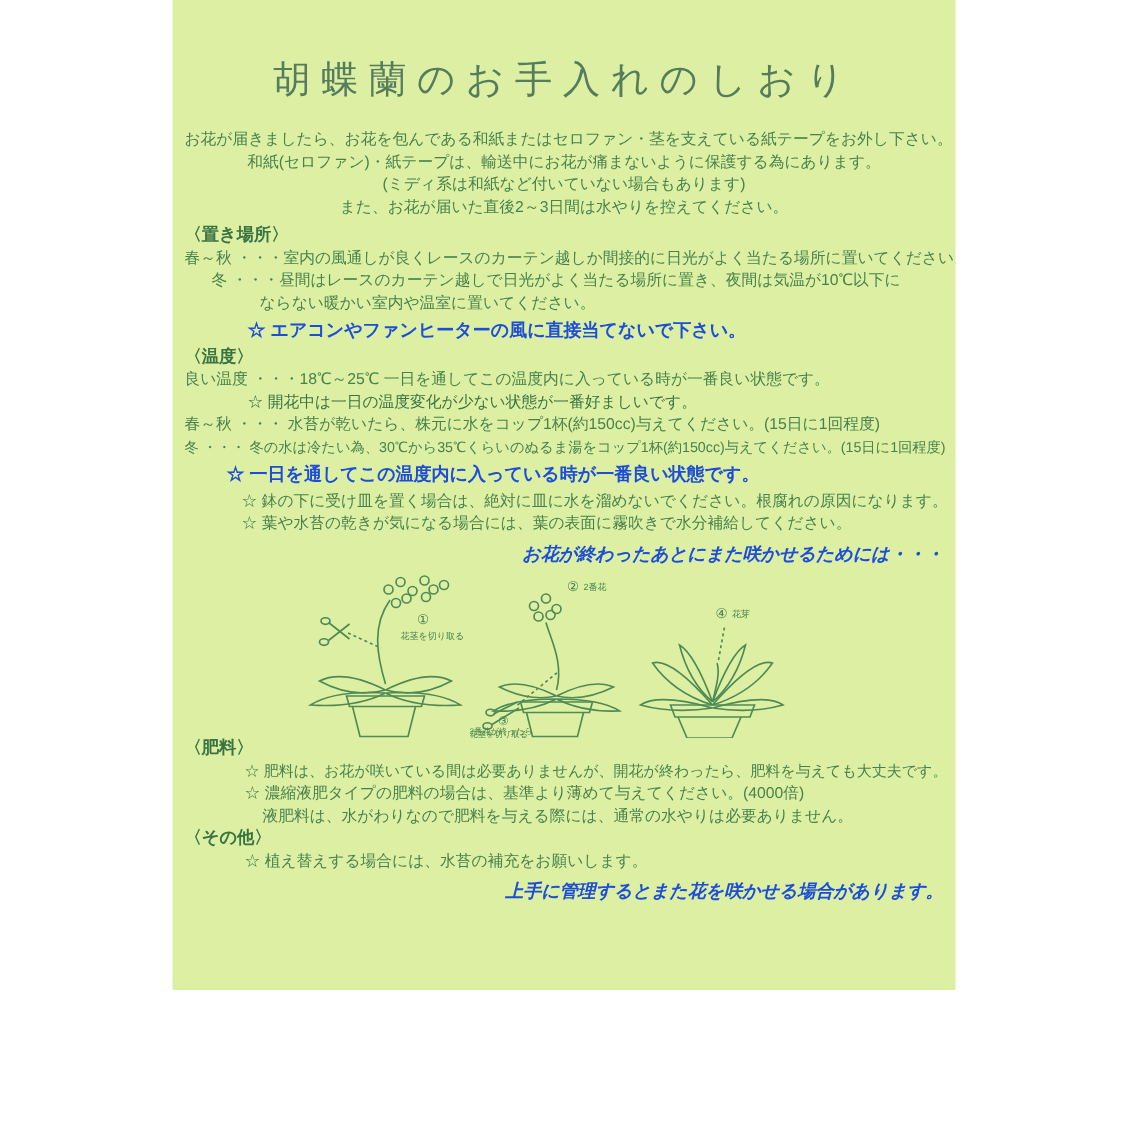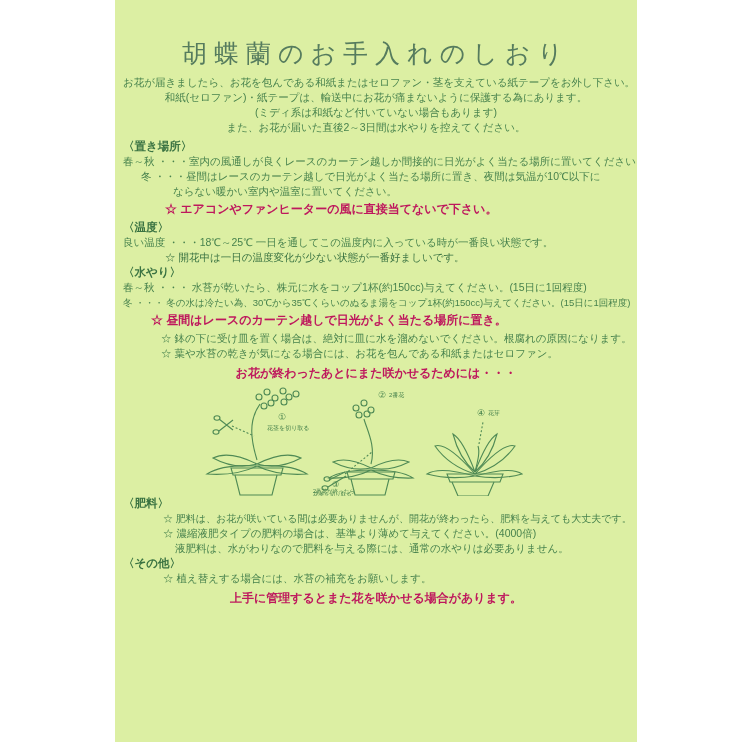--- a/index.html
+++ b/index.html
@@ -1,35 +1,35 @@
 <!DOCTYPE html>
 <html><head>
 <meta charset="utf-8">
 <style>
   html,body { margin:0; padding:0; }
   body {
     width:750px; height:750px; position:relative; background:#ffffff;
     font-family:"Liberation Sans", sans-serif;
   }
   .paper {
-    position:absolute; left:115px; top:0; width:522px; height:742px;
+    position:absolute; left:115px; top:0; width:522px; height:660px;
     background:#dcefa3; overflow:hidden; box-sizing:border-box; padding:0 8px;
     color:#47824d;
   }
   .title {
     margin-top:38px; line-height:32px; text-align:center;
     font-family:"Liberation Serif", serif; font-weight:400;
     font-size:25px; letter-spacing:7px; color:#567c5e; white-space:nowrap;
   }
-  .intro { margin-top:5px; text-align:center; }
+  .intro { margin-top:16px; text-align:center; }
   .ln { font-size:10.5px; line-height:15px; white-space:nowrap; }
   .head { font-weight:bold; font-size:11.5px; color:#3a7342; }
   .bold { font-weight:normal; color:#3a7342; }
-  .big  { font-weight:bold; font-size:12px; line-height:17px; color:#be185d; }
-  .center { text-align:center; }
+  .big  { font-weight:bold; font-size:12px; line-height:17px; color:#1d4ed8; }
+  .center { text-align:right;font-style:italic; }
   .small { font-size:10px; }
   .xsmall { font-size:9.5px; }
   .mt2 { margin-top:2px; } .mt4 { margin-top:4px; }
   .illus { display:block; margin:2px 0 0 52px; }
   svg text { font-family:"Liberation Sans", sans-serif; fill:#47824d; }
 </style>
 </head>
 <body>
 
 <div class="paper">
@@ -51,26 +51,25 @@
     <div class="ln big mt2" style="padding-left:42px">☆ エアコンやファンヒーターの風に直接当てないで下さい。</div>
   </div>
 
   <div class="mt2">
     <div class="ln head">〈温度〉</div>
     <div class="ln">良い温度 ・・・18℃～25℃ 一日を通してこの温度内に入っている時が一番良い状態です。</div>
     <div class="ln bold" style="padding-left:42px">☆ 開花中は一日の温度変化が少ない状態が一番好ましいです。</div>
   </div>
 
   <div>
-    <div class="ln head">〈水やり〉</div>
     <div class="ln">春～秋 ・・・ 水苔が乾いたら、株元に水をコップ1杯(約150cc)与えてください。(15日に1回程度)</div>
     <div class="ln xsmall">冬 ・・・ 冬の水は冷たい為、30℃から35℃くらいのぬるま湯をコップ1杯(約150cc)与えてください。(15日に1回程度)</div>
-    <div class="ln big mt2" style="padding-left:28px">☆ 昼間はレースのカーテン越しで日光がよく当たる場所に置き。</div>
+    <div class="ln big mt2" style="padding-left:28px">☆ 一日を通してこの温度内に入っている時が一番良い状態です。</div>
     <div class="ln mt2" style="padding-left:38px">☆ 鉢の下に受け皿を置く場合は、絶対に皿に水を溜めないでください。根腐れの原因になります。</div>
-    <div class="ln" style="padding-left:38px">☆ 葉や水苔の乾きが気になる場合には、お花を包んである和紙またはセロファン。</div>
+    <div class="ln" style="padding-left:38px">☆ 葉や水苔の乾きが気になる場合には、葉の表面に霧吹きで水分補給してください。</div>
   </div>
 
   <div class="ln big center mt4">お花が終わったあとにまた咲かせるためには・・・</div>
 
 
   <svg class="illus" width="350" height="112" viewBox="0 0 350 112" stroke="#4f8a55" fill="none" stroke-width="1.1">
 
     <g>
       <g>
         <circle cx="84" cy="13" r="3"></circle>

